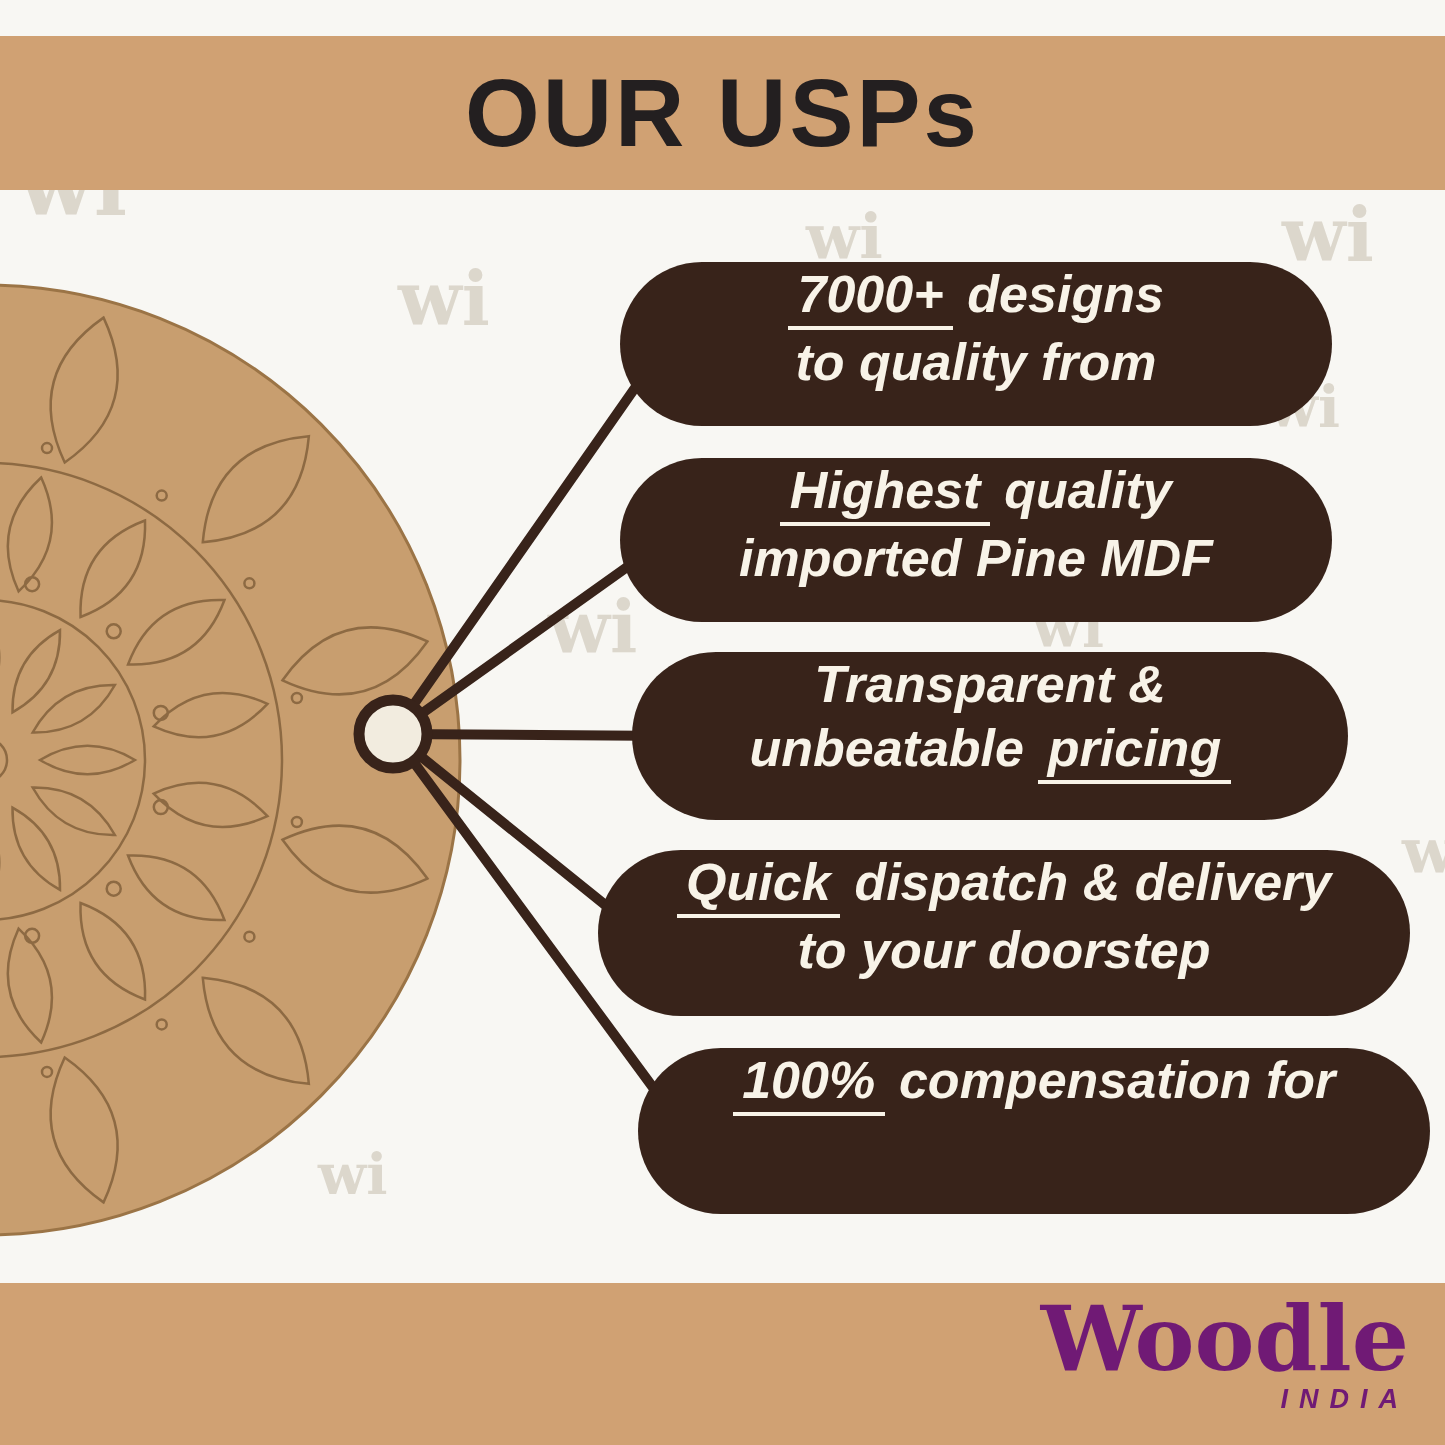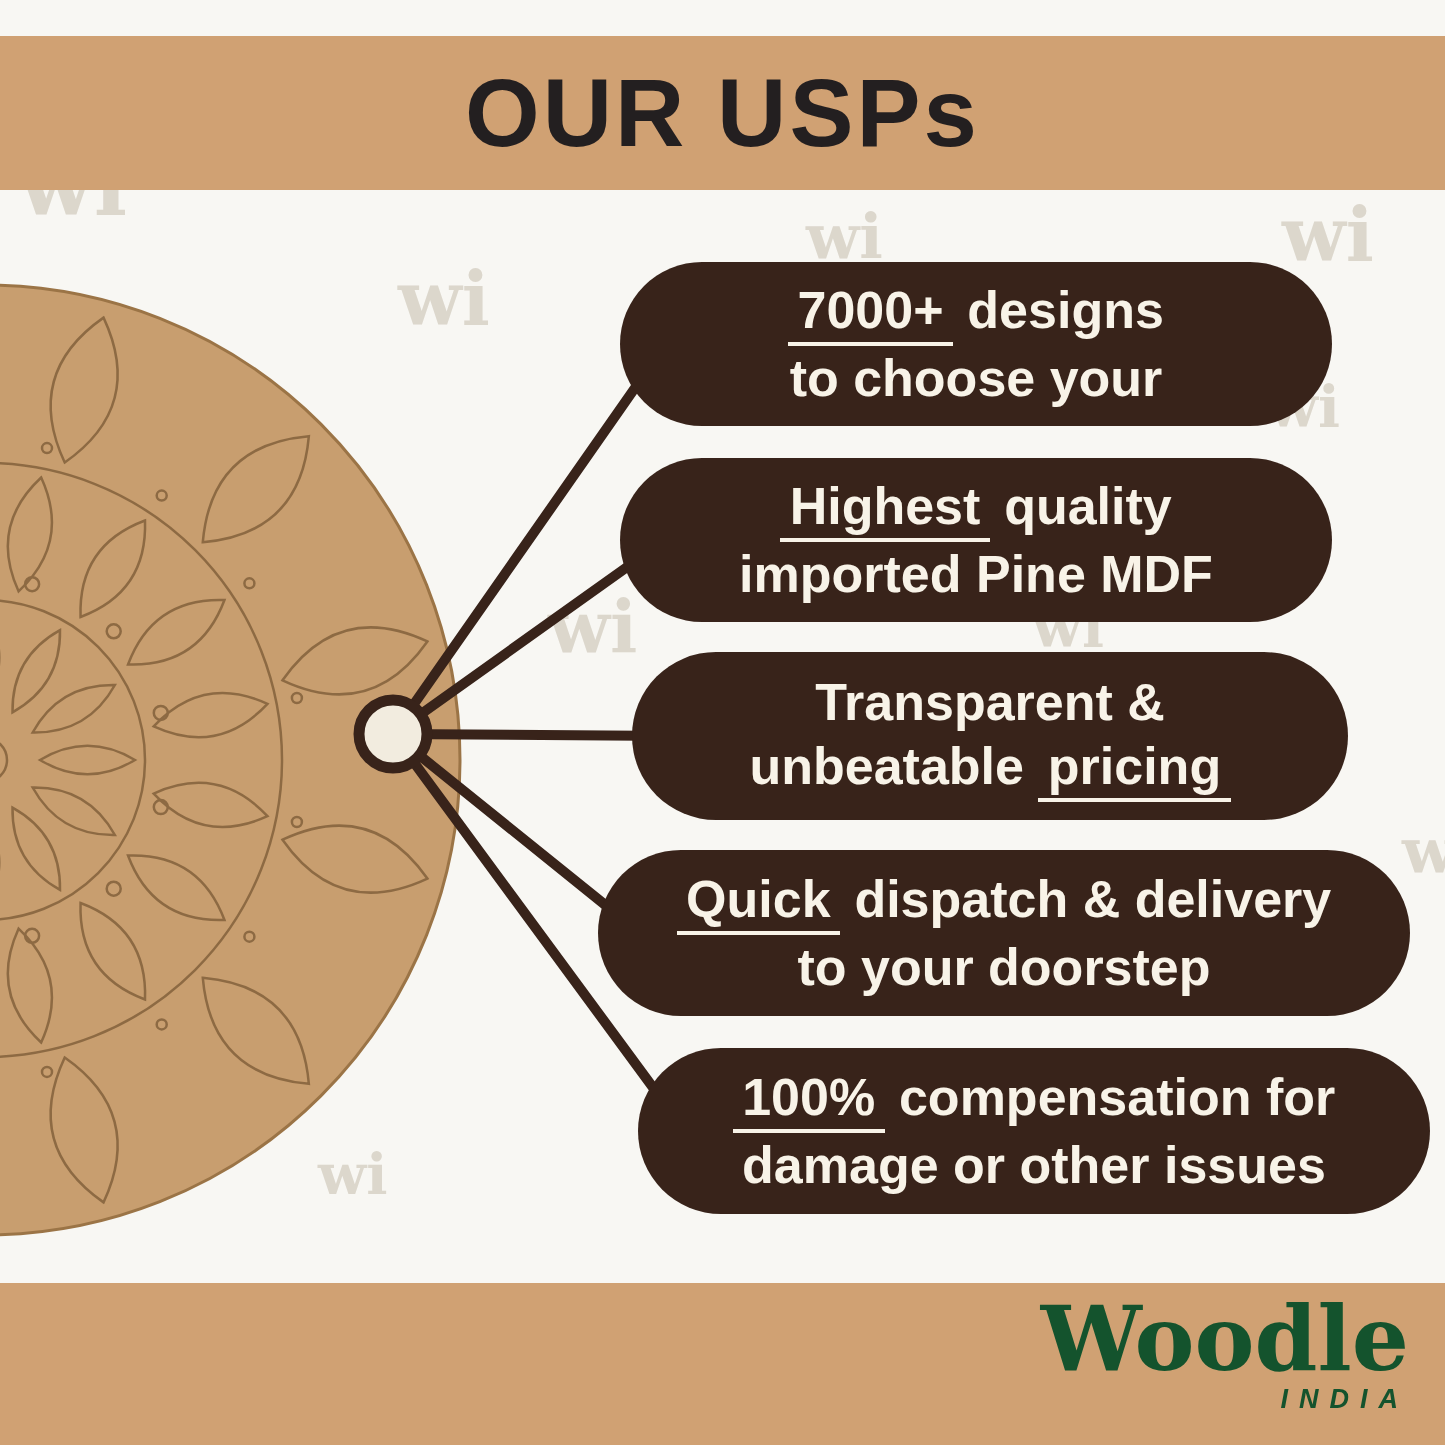--- a/index.html
+++ b/index.html
@@ -12,27 +12,27 @@
   .scene{position:absolute;left:0;top:0;z-index:1;}
   .disc{fill:#c89e6f;stroke:#9b7446;stroke-width:3;}
   #mandala{fill:none;stroke:#8d6a43;stroke-width:2.5;}
   .connectors line{stroke:#38231a;stroke-width:10;stroke-linecap:round;}
   .hub{fill:#f2ecdf;stroke:#38231a;stroke-width:11;}
   
   .band{position:absolute;left:0;width:100%;background:#d0a173;z-index:3;}
   .band.top{top:36px;height:154px;display:flex;align-items:center;justify-content:center;}
   .band.top h1{margin:0;font-size:96px;font-weight:800;letter-spacing:3px;color:#231f20;text-align:right;}
   .band.bottom{top:1283px;height:162px;}
-  .logo{position:absolute;right:36px;top:8px;text-align:center;color:#14532d;}
+  .logo{position:absolute;right:36px;top:8px;text-align:center;color:#701a75;}
   .logo-name{font-family:"DejaVu Serif",serif;font-weight:700;font-size:90px;line-height:1.05;}
   .logo-country{font-size:27px;letter-spacing:11px;text-align:right;margin-top:-2px;font-weight:600;font-style:italic;}
   
   .pill{position:absolute;z-index:2;background:#38231a;color:#f8f3e8;border-radius:95px;
-        display:flex;flex-direction:column;justify-content:center;text-align:center;
-        font-weight:700;font-size:52px;line-height:1.24;}
+        display:flex;flex-direction:column;text-align:center;
+        font-weight:700;font-size:52px;line-height:1.24;font-style:italic;}
   .p1{left:620px;top:262px;width:712px;height:164px;}
   .p2{left:620px;top:458px;width:712px;height:164px;}
   .p3{left:632px;top:652px;width:716px;height:168px;}
   .p4{left:598px;top:850px;width:812px;height:166px;}
   .p5{left:638px;top:1048px;width:792px;height:166px;}
   .u{display:inline-block;border-bottom:4px solid #f8f3e8;padding:0 .18em 4px;line-height:1.05;}
 </style>
 </head>
 <body>
 
@@ -137,41 +137,40 @@
     </g>
     <circle class="hub" cx="393" cy="734" r="34"></circle>
   </svg>
 
   <header class="band top">
     <h1>OUR USPs</h1>
   </header>
 
   <div class="pill p1">
     <div class="pill-line"><span class="u">7000+</span><span> designs</span></div>
-    <div class="pill-line"><span>to choose your</span></div>
+    <div class="pill-line"><span>to quality from</span></div>
   </div>
 
   <div class="pill p2">
     <div class="pill-line"><span class="u">Highest</span><span> quality</span></div>
     <div class="pill-line"><span>imported Pine MDF</span></div>
   </div>
 
   <div class="pill p3">
     <div class="pill-line"><span>Transparent &amp;</span></div>
     <div class="pill-line"><span>unbeatable </span><span class="u">pricing</span></div>
   </div>
 
   <div class="pill p4">
     <div class="pill-line"><span class="u">Quick</span><span> dispatch &amp; delivery</span></div>
     <div class="pill-line"><span>to your doorstep</span></div>
   </div>
 
   <div class="pill p5">
     <div class="pill-line"><span class="u">100%</span><span> compensation for</span></div>
-    <div class="pill-line"><span>damage or other issues</span></div>
   </div>
 
   <footer class="band bottom">
     <div class="logo">
       <div class="logo-name">Woodle</div>
       <div class="logo-country">INDIA</div>
     </div>
   </footer>
 
 </div>

